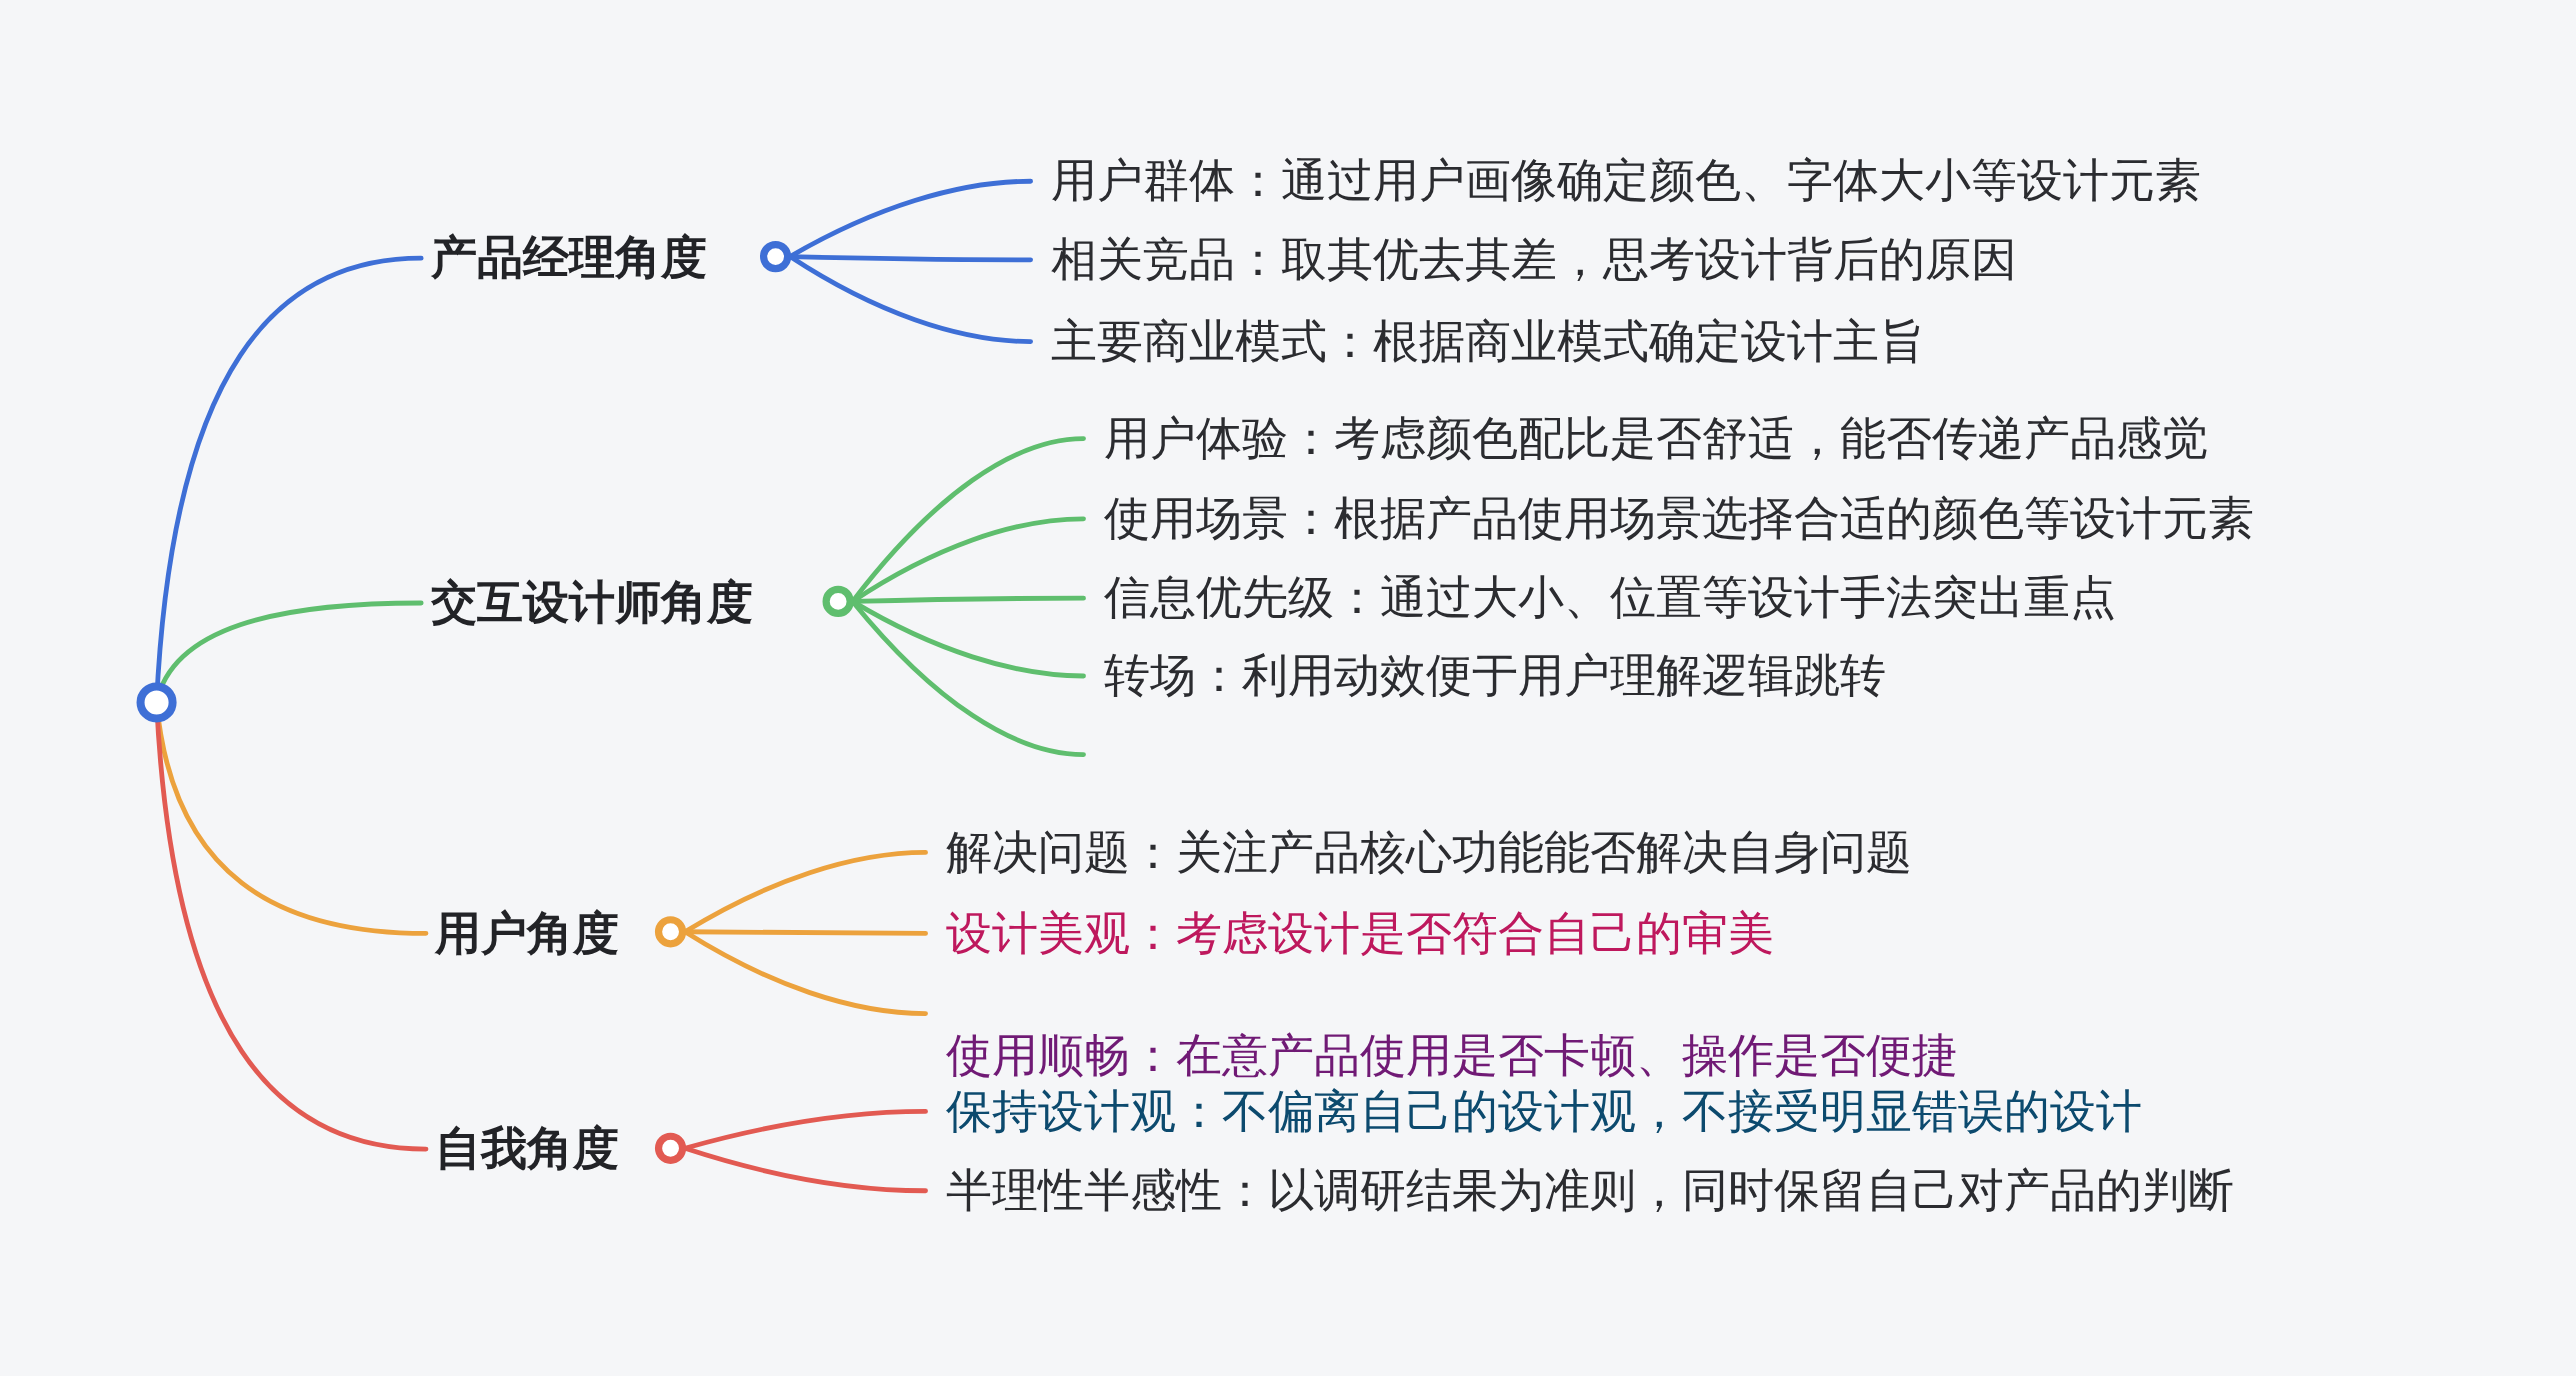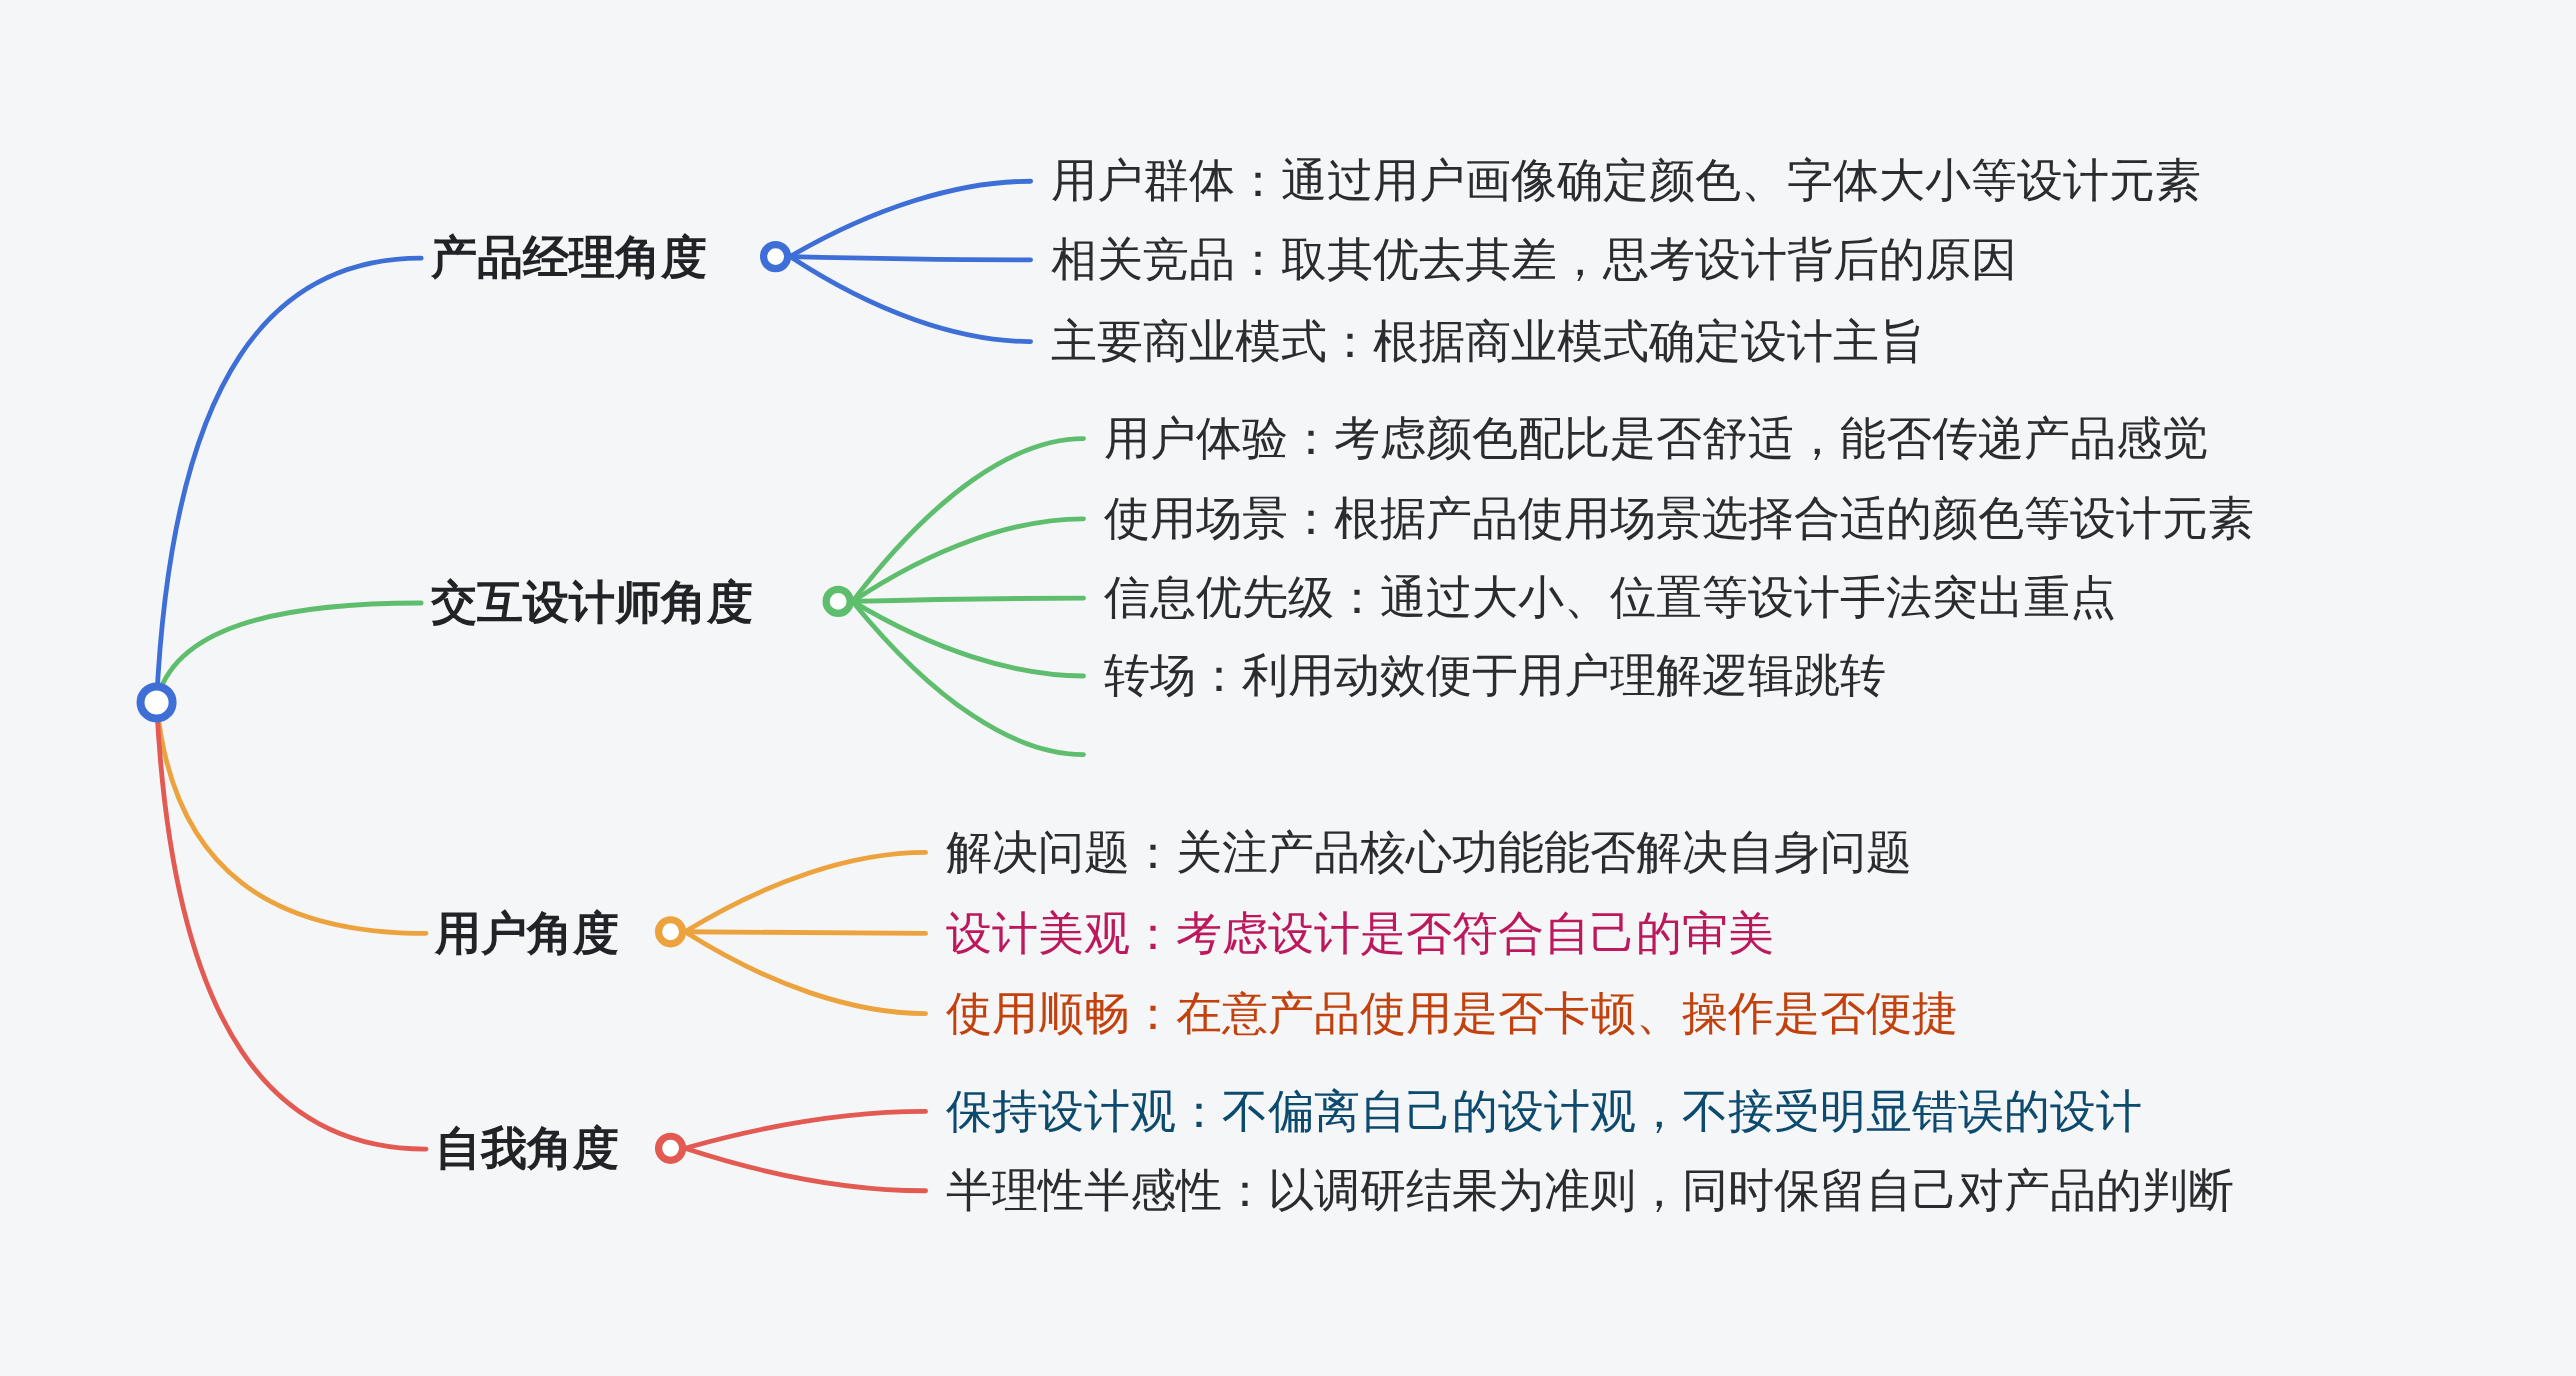--- a/index.html
+++ b/index.html
@@ -55,19 +55,19 @@
       <div class="child-label" style="left: 1051px; top: 260px; color: rgb(43, 44, 48);">相关竞品：取其优去其差，思考设计背后的原因</div>
       <div class="child-label" style="left: 1051px; top: 342px; color: rgb(43, 44, 48);">主要商业模式：根据商业模式确定设计主旨</div>
       <div class="branch-label" style="left: 431px; top: 603px; color: rgb(34, 35, 39);">交互设计师角度</div>
       <div class="child-label" style="left: 1104px; top: 439px; color: rgb(43, 44, 48);">用户体验：考虑颜色配比是否舒适，能否传递产品感觉</div>
       <div class="child-label" style="left: 1104px; top: 519px; color: rgb(43, 44, 48);">使用场景：根据产品使用场景选择合适的颜色等设计元素</div>
       <div class="child-label" style="left: 1104px; top: 676px; color: rgb(43, 44, 48);">转场：利用动效便于用户理解逻辑跳转</div>
       <div class="child-label" style="left: 1104px; top: 598px; color: rgb(43, 44, 48);">信息优先级：通过大小、位置等设计手法突出重点</div>
       <div class="branch-label" style="left: 435px; top: 934px; color: rgb(34, 35, 39);">用户角度</div>
       <div class="child-label" style="left: 946px; top: 853px; color: rgb(43, 44, 48);">解决问题：关注产品核心功能能否解决自身问题</div>
       <div class="child-label" style="left: 946px; top: 934px; color: #be185d;">设计美观：考虑设计是否符合自己的审美</div>
-      <div class="child-label" style="left: 946px; top: 1014px; color: #c2410c;">使用顺畅：在意产品使用是否卡顿、操作是否便捷</div>
+      <div class="child-label" style="left: 946px; top: 1056px; color: #701a75;">使用顺畅：在意产品使用是否卡顿、操作是否便捷</div>
       <div class="branch-label" style="left: 435px; top: 1149px; color: rgb(34, 35, 39);">自我角度</div>
       <div class="child-label" style="left: 946px; top: 1112px; color: #0c4a6e;">保持设计观：不偏离自己的设计观，不接受明显错误的设计</div>
       <div class="child-label" style="left: 946px; top: 1191px; color: rgb(43, 44, 48);">半理性半感性：以调研结果为准则，同时保留自己对产品的判断</div>
     </div>
 </div>
 
 
 </body></html>

